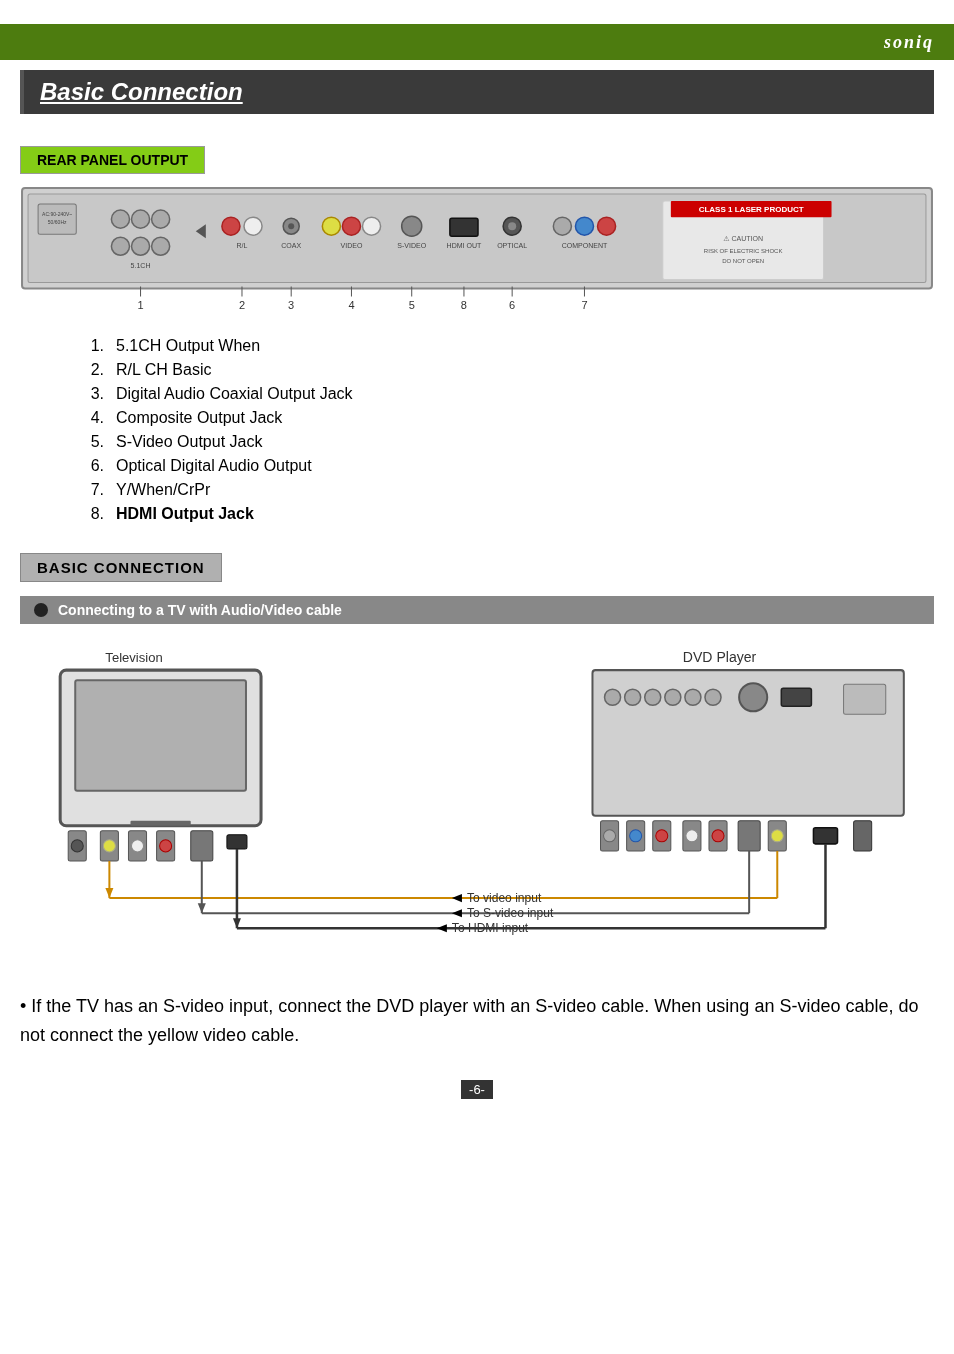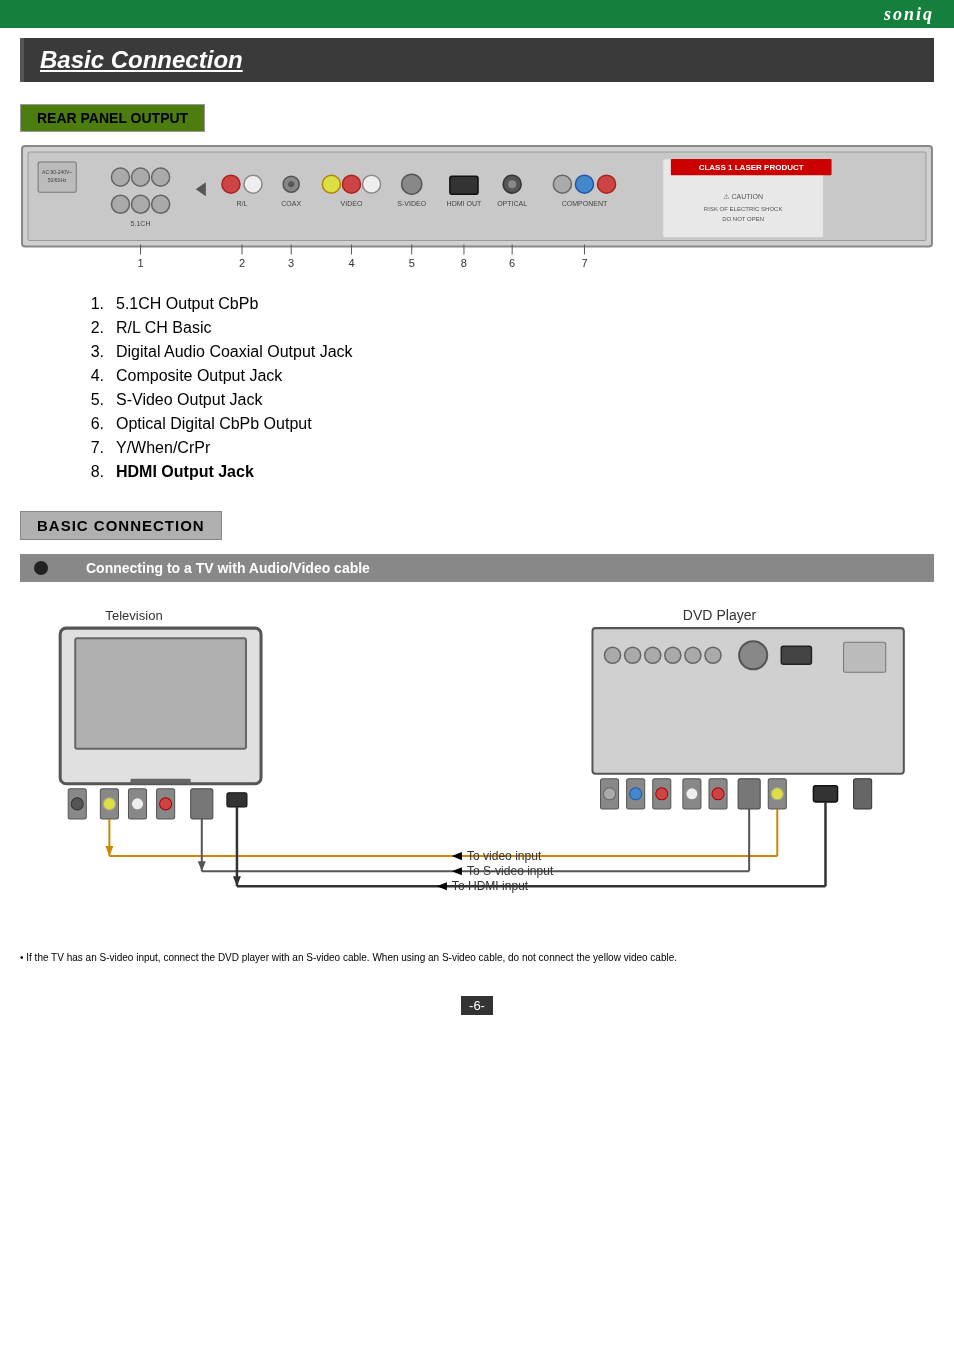--- a/index.html
+++ b/index.html
@@ -8,27 +8,28 @@
       min-height: 1354px;
       background: #ffffff;
       font-family: Arial, sans-serif;
       font-size: 14px;
       color: #000;
       position: relative;
     }
 
     
     .header-bar {
-      background: #15803d;
+      background: #4d7c0f;
       width: 100%;
-      height: 28px;
+      height: 36px;
       display: flex;
       align-items: center;
       justify-content: flex-end;
       padding-right: 20px;
+      margin-top: 24px;
     }
     .brand-logo {
       color: #fff;
       font-style: italic;
       font-weight: bold;
       font-size: 18px;
       letter-spacing: 2px;
       font-family: 'Times New Roman', serif;
     }
 
@@ -42,27 +43,27 @@
     .page-title {
       color: #ffffff;
       font-size: 24px;
       font-weight: bold;
       font-style: italic;
       text-decoration: underline;
     }
 
     
     .section-label {
-      background: #4d7c0f;
+      background: #84cc16;
       display: inline-block;
       padding: 5px 16px;
       font-weight: bold;
       font-size: 14px;
       border: 1px solid #999;
-      margin: 22px 0 12px 20px;
+      margin: 32px 0 12px 20px;
     }
 
     
     .numbered-list {
       margin: 10px 60px 20px 80px;
       list-style: none;
     }
     .numbered-list li {
       font-size: 16px;
       margin-bottom: 6px;
@@ -92,39 +93,38 @@
       letter-spacing: 1px;
     }
 
     
     .sub-section-label {
       background: #888;
       display: flex;
       align-items: center;
       margin: 0 20px 18px 20px;
       padding: 6px 14px;
-      gap: 28px;
     }
     .bullet-circle {
       width: 14px; height: 14px;
       border-radius: 50%;
       background: #222;
       margin-right: 10px;
       flex-shrink: 0;
     }
     .sub-section-text {
       color: #fff;
       font-weight: bold;
       font-size: 14px;
     }
 
     
     .footer-note {
       margin: 16px 20px 0 20px;
-      font-size: 10px;
+      font-size: 18px;
       line-height: 1.6;
     }
     .footer-note::before {
       content: "• ";
     }
 
     
     .page-number {
       text-align: center;
       margin: 30px 0 10px 0;
@@ -251,41 +251,41 @@
 
     <line x1="562" y1="100" x2="562" y2="110" stroke="#555" stroke-width="1"></line>
     <text x="562" y="122" text-anchor="middle" font-size="11" fill="#333">7</text>
   </svg>
 </div>
 
 
 <ol class="numbered-list">
   <li>
     <span class="num">1.</span>
-    <span class="item-text">5.1CH Output CbPb</span>
+    <span class="item-text">5.1CH Output When</span>
   </li>
   <li>
     <span class="num">2.</span>
     <span class="item-text">R/L CH Basic</span>
   </li>
   <li>
     <span class="num">3.</span>
     <span class="item-text">Digital Audio Coaxial Output Jack</span>
   </li>
   <li>
     <span class="num">4.</span>
     <span class="item-text">Composite Output Jack</span>
   </li>
   <li>
     <span class="num">5.</span>
     <span class="item-text">S-Video Output Jack</span>
   </li>
   <li>
     <span class="num">6.</span>
-    <span class="item-text">Optical Digital CbPb Output</span>
+    <span class="item-text">Optical Digital Audio Output</span>
   </li>
   <li>
     <span class="num">7.</span>
     <span class="item-text">Y/When/CrPr</span>
   </li>
   <li class="item-hdmi">
     <span class="num">8.</span>
     <span class="item-text">HDMI Output Jack</span>
   </li>
 </ol>

